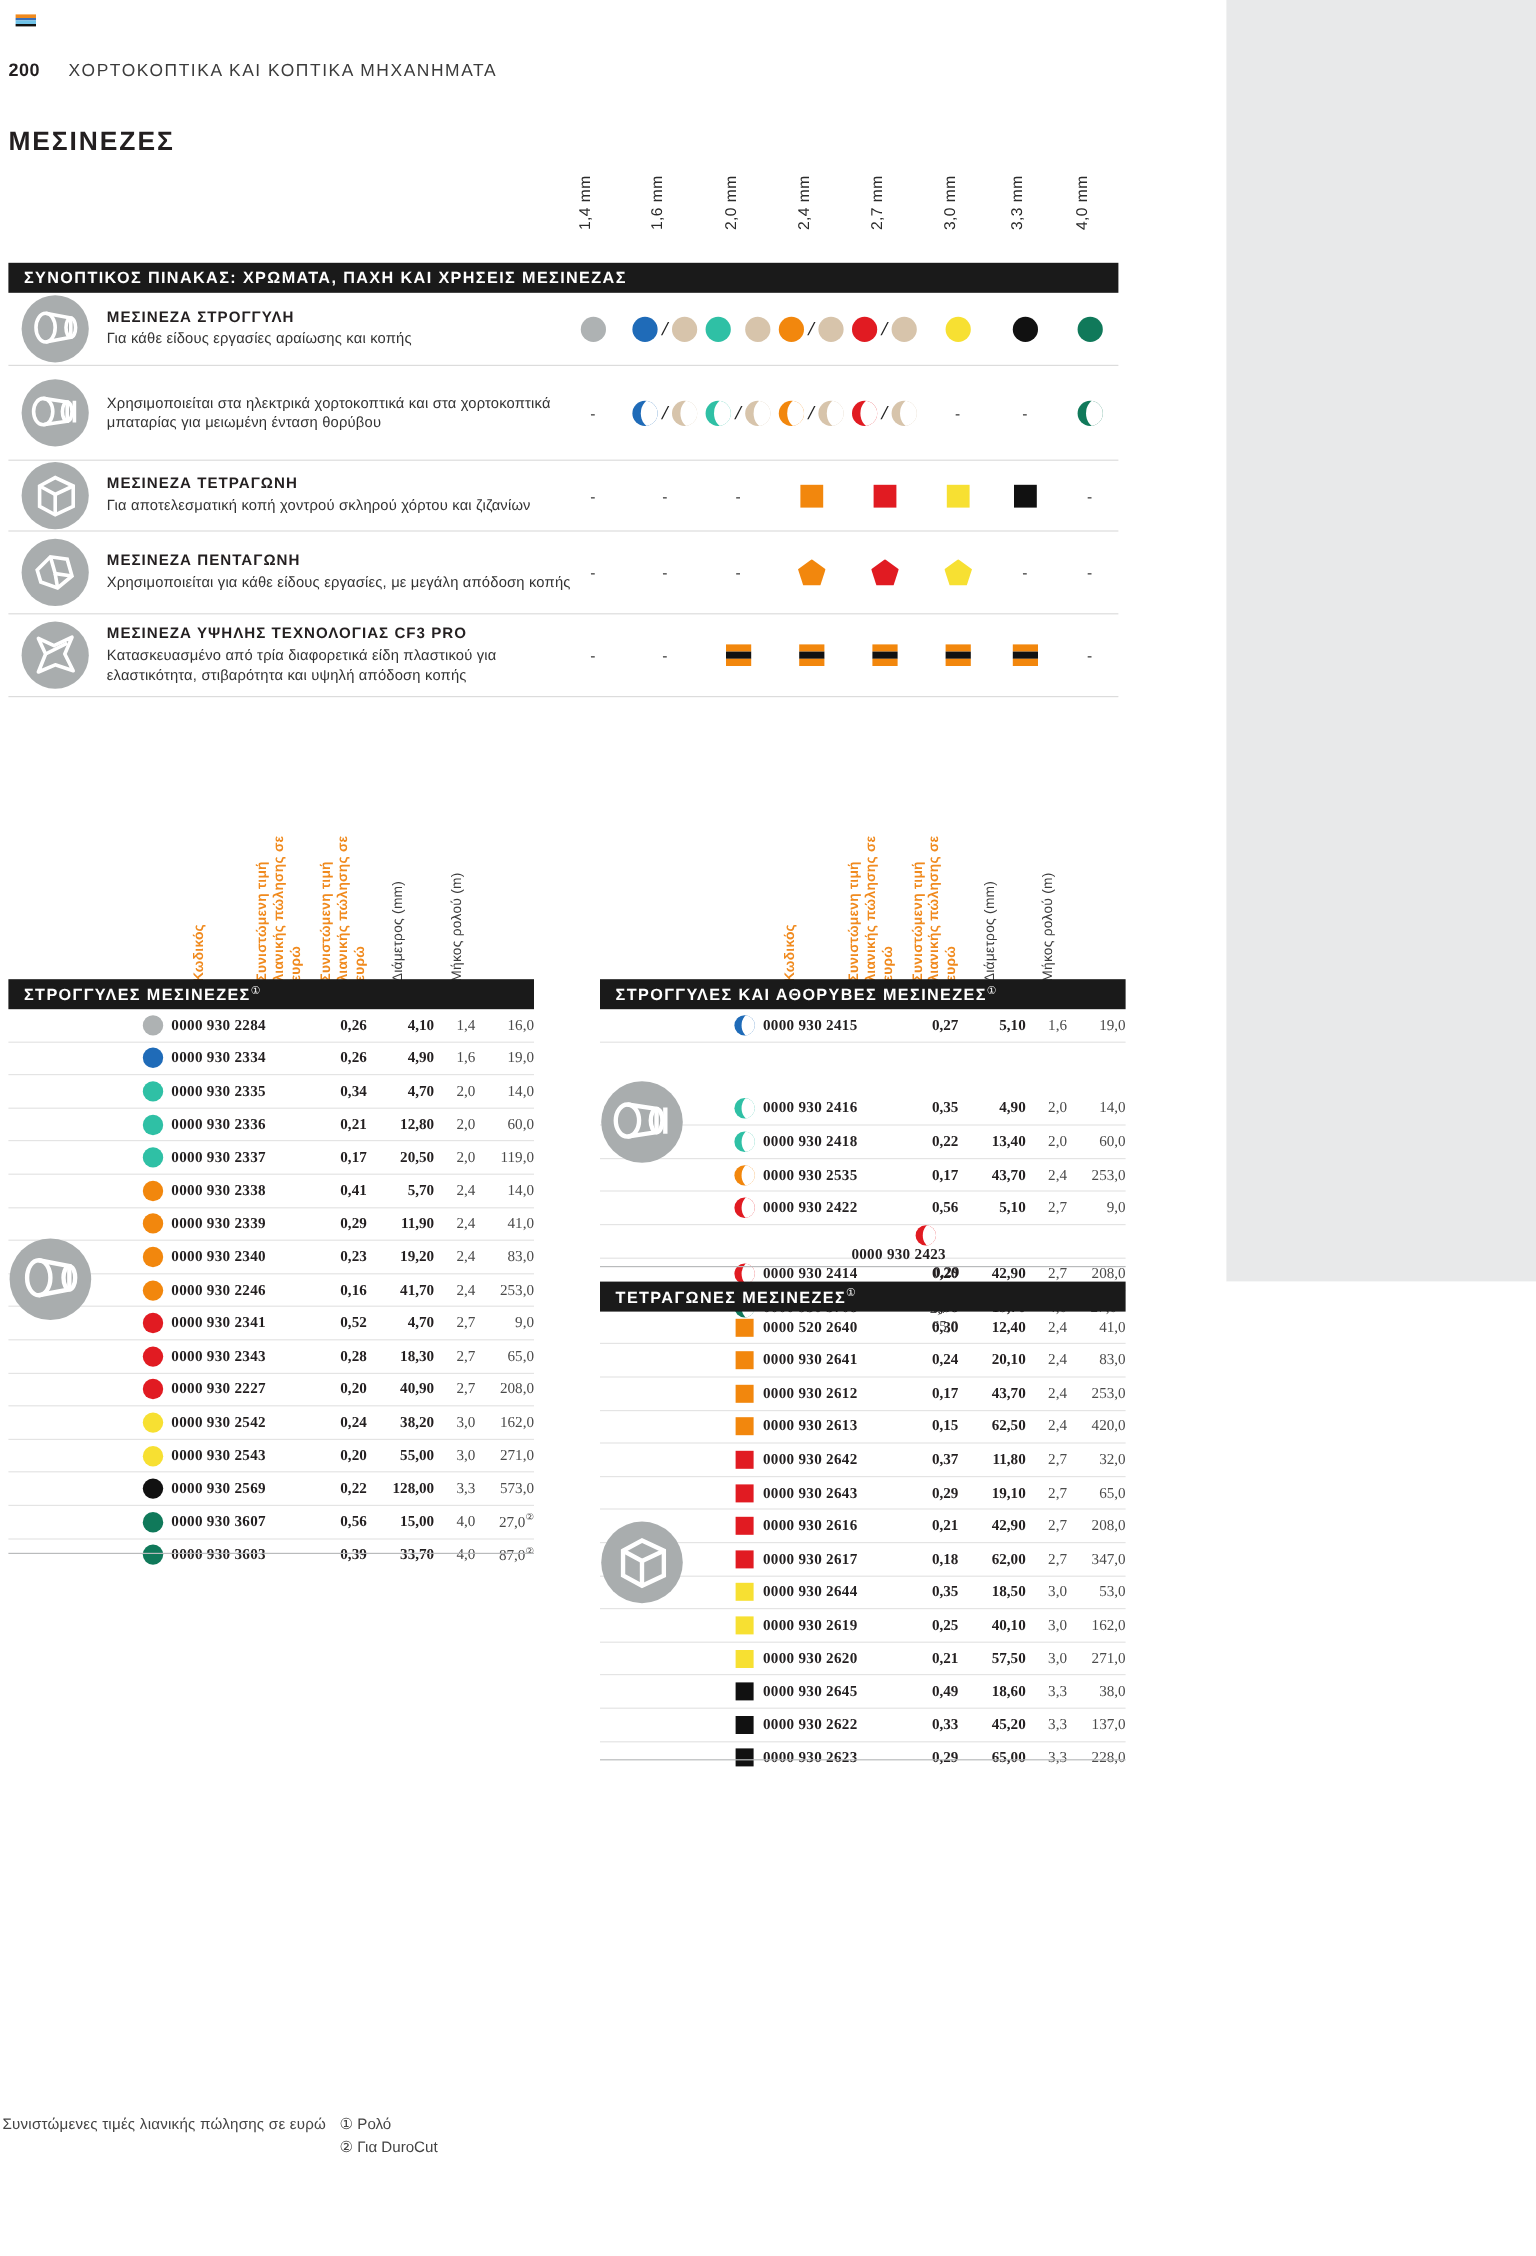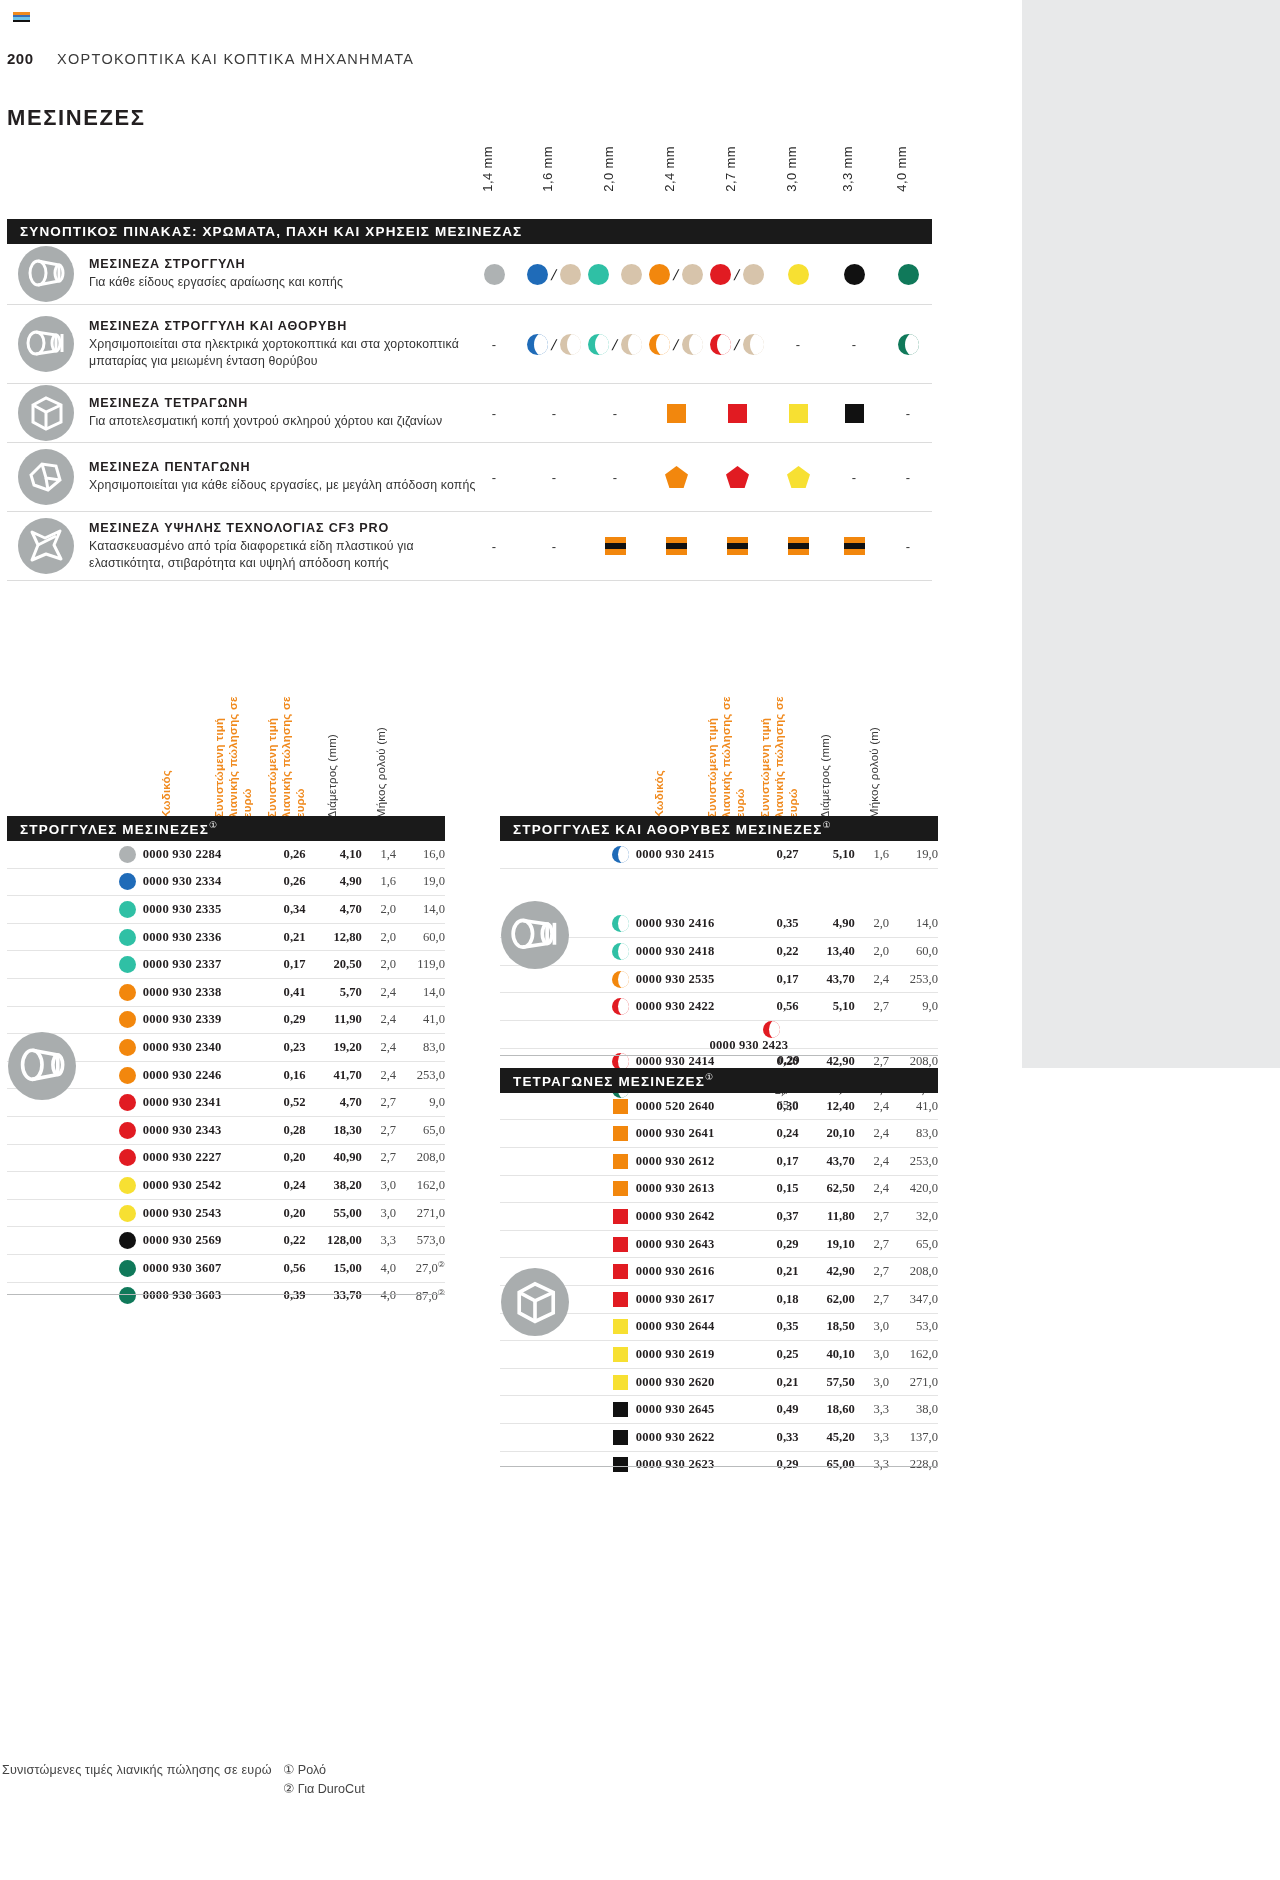--- a/index.html
+++ b/index.html
@@ -211,21 +211,20 @@
           <svg width="56" height="56" viewBox="0 0 56 56">
             <g fill="none" stroke="#ffffff" stroke-width="3">
               <ellipse cx="18" cy="27" rx="8" ry="11"></ellipse>
               <path d="M18 16 L38 19 L38 35 L18 38"></path>
               <ellipse cx="38" cy="27" rx="4" ry="8"></ellipse>
               <path d="M44 18 L44 36"></path>
             </g>
           </svg>
         </div>
         <div class="stext">
-          <div class="stitle">ΜΕΣΙΝΕΖΑ ΣΤΡΟΓΓΥΛΗ ΚΑΙ ΑΘΟΡΥΒΗ</div>
           <div class="sdesc" style="max-width: 400px;">Χρησιμοποιείται στα ηλεκτρικά χορτοκοπτικά και στα χορτοκοπτικά μπαταρίας για μειωμένη ένταση θορύβου</div>
         </div>
         <div class="scells">
           <div class="scell" style="left: 1px;">
             <div class="pairwrap">
               <span class="dash">-</span>
             </div>
           </div>
           <div class="scell" style="left: 61px;">
             <div class="pairwrap">

